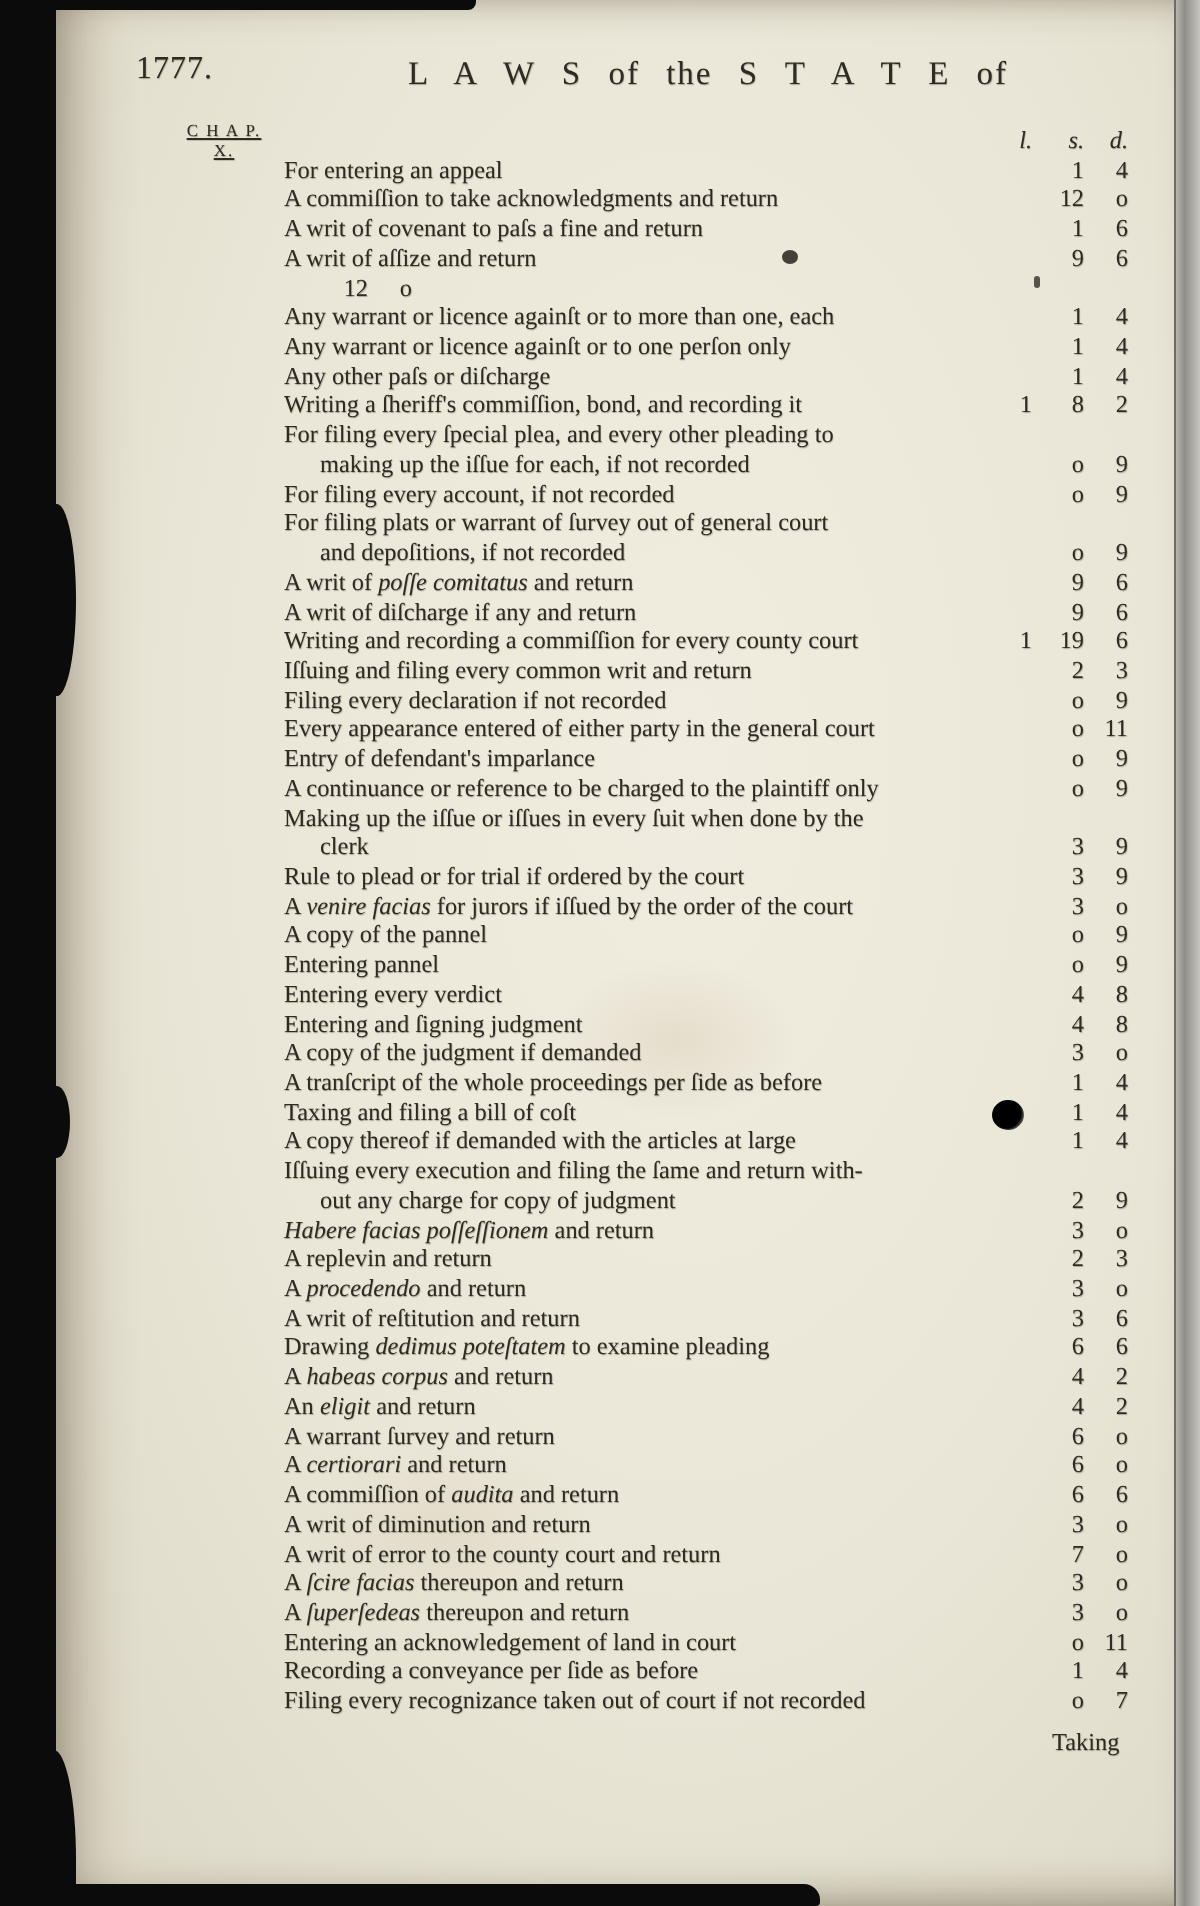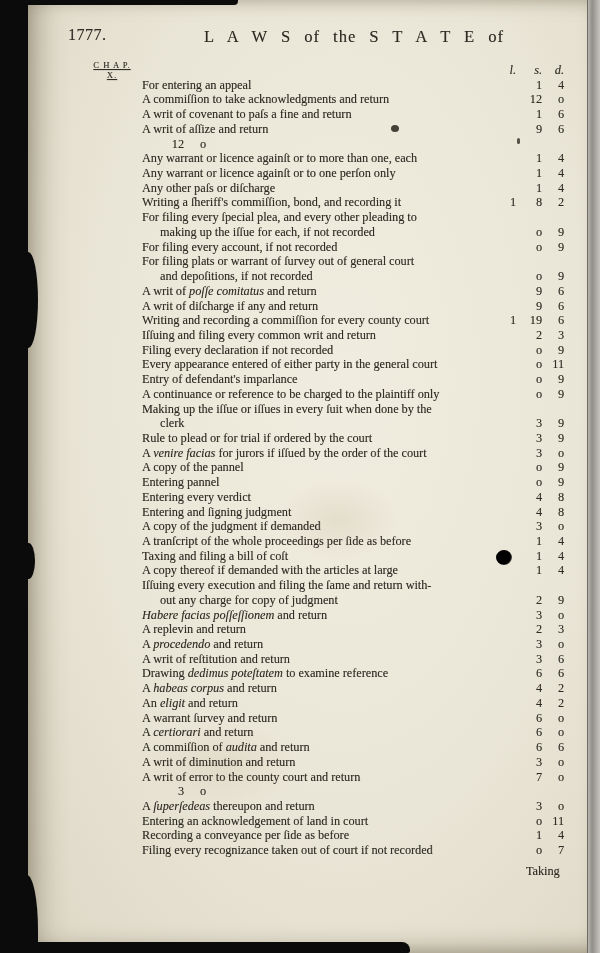--- a/index.html
+++ b/index.html
@@ -282,21 +282,21 @@
             <div class="col col-s">3</div>
             <div class="col col-d">o</div>
           </div>
           <div class="row">
             <div class="desc"><span>A writ of reſtitution and return</span></div>
             <div class="col col-l"></div>
             <div class="col col-s">3</div>
             <div class="col col-d">6</div>
           </div>
           <div class="row">
-            <div class="desc"><span>Drawing </span><span class="it">dedimus poteſtatem</span><span> to examine reference</span></div>
+            <div class="desc"><span>Drawing </span><span class="it">dedimus poteſtatem</span><span> to examine pleading</span></div>
             <div class="col col-l"></div>
             <div class="col col-s">6</div>
             <div class="col col-d">6</div>
           </div>
           <div class="row">
             <div class="desc"><span>A </span><span class="it">habeas corpus</span><span> and return</span></div>
             <div class="col col-l"></div>
             <div class="col col-s">4</div>
             <div class="col col-d">2</div>
           </div>
@@ -330,20 +330,21 @@
             <div class="col col-s">3</div>
             <div class="col col-d">o</div>
           </div>
           <div class="row">
             <div class="desc"><span>A writ of error to the county court and return</span></div>
             <div class="col col-l"></div>
             <div class="col col-s">7</div>
             <div class="col col-d">o</div>
           </div>
           <div class="row">
+            <div class="desc"><span>A </span><span class="it">ſcire facias</span><span> thereupon and return</span></div>
             <div class="col col-l"></div>
             <div class="col col-s">3</div>
             <div class="col col-d">o</div>
           </div>
           <div class="row">
             <div class="desc"><span>A </span><span class="it">ſuperſedeas</span><span> thereupon and return</span></div>
             <div class="col col-l"></div>
             <div class="col col-s">3</div>
             <div class="col col-d">o</div>
           </div>

